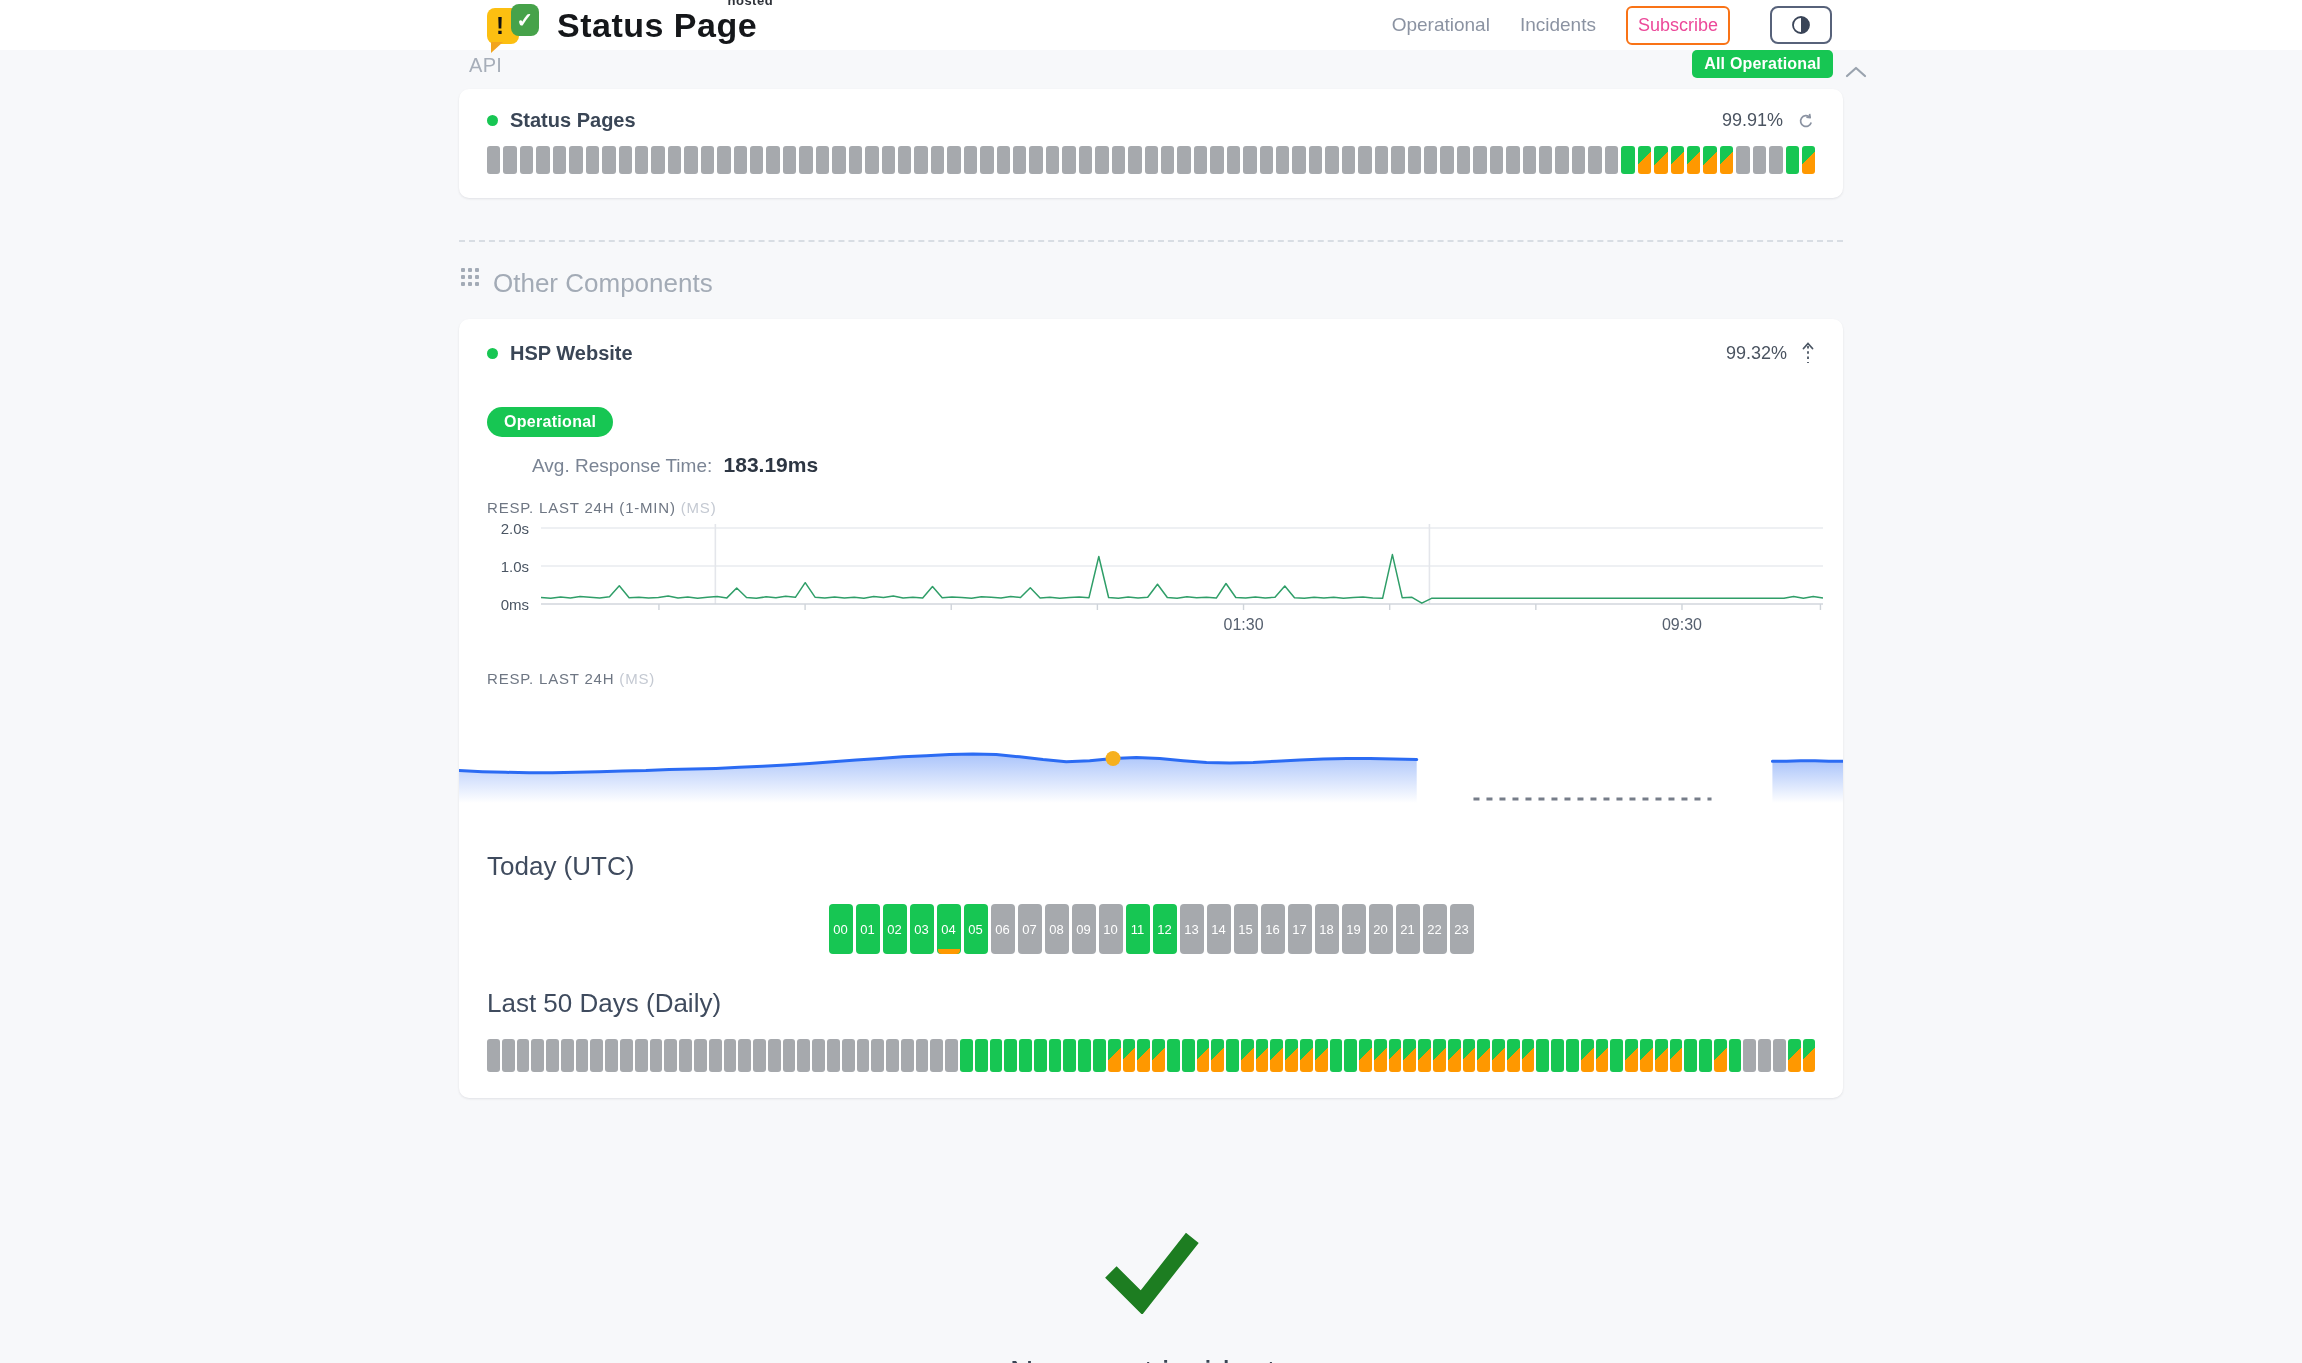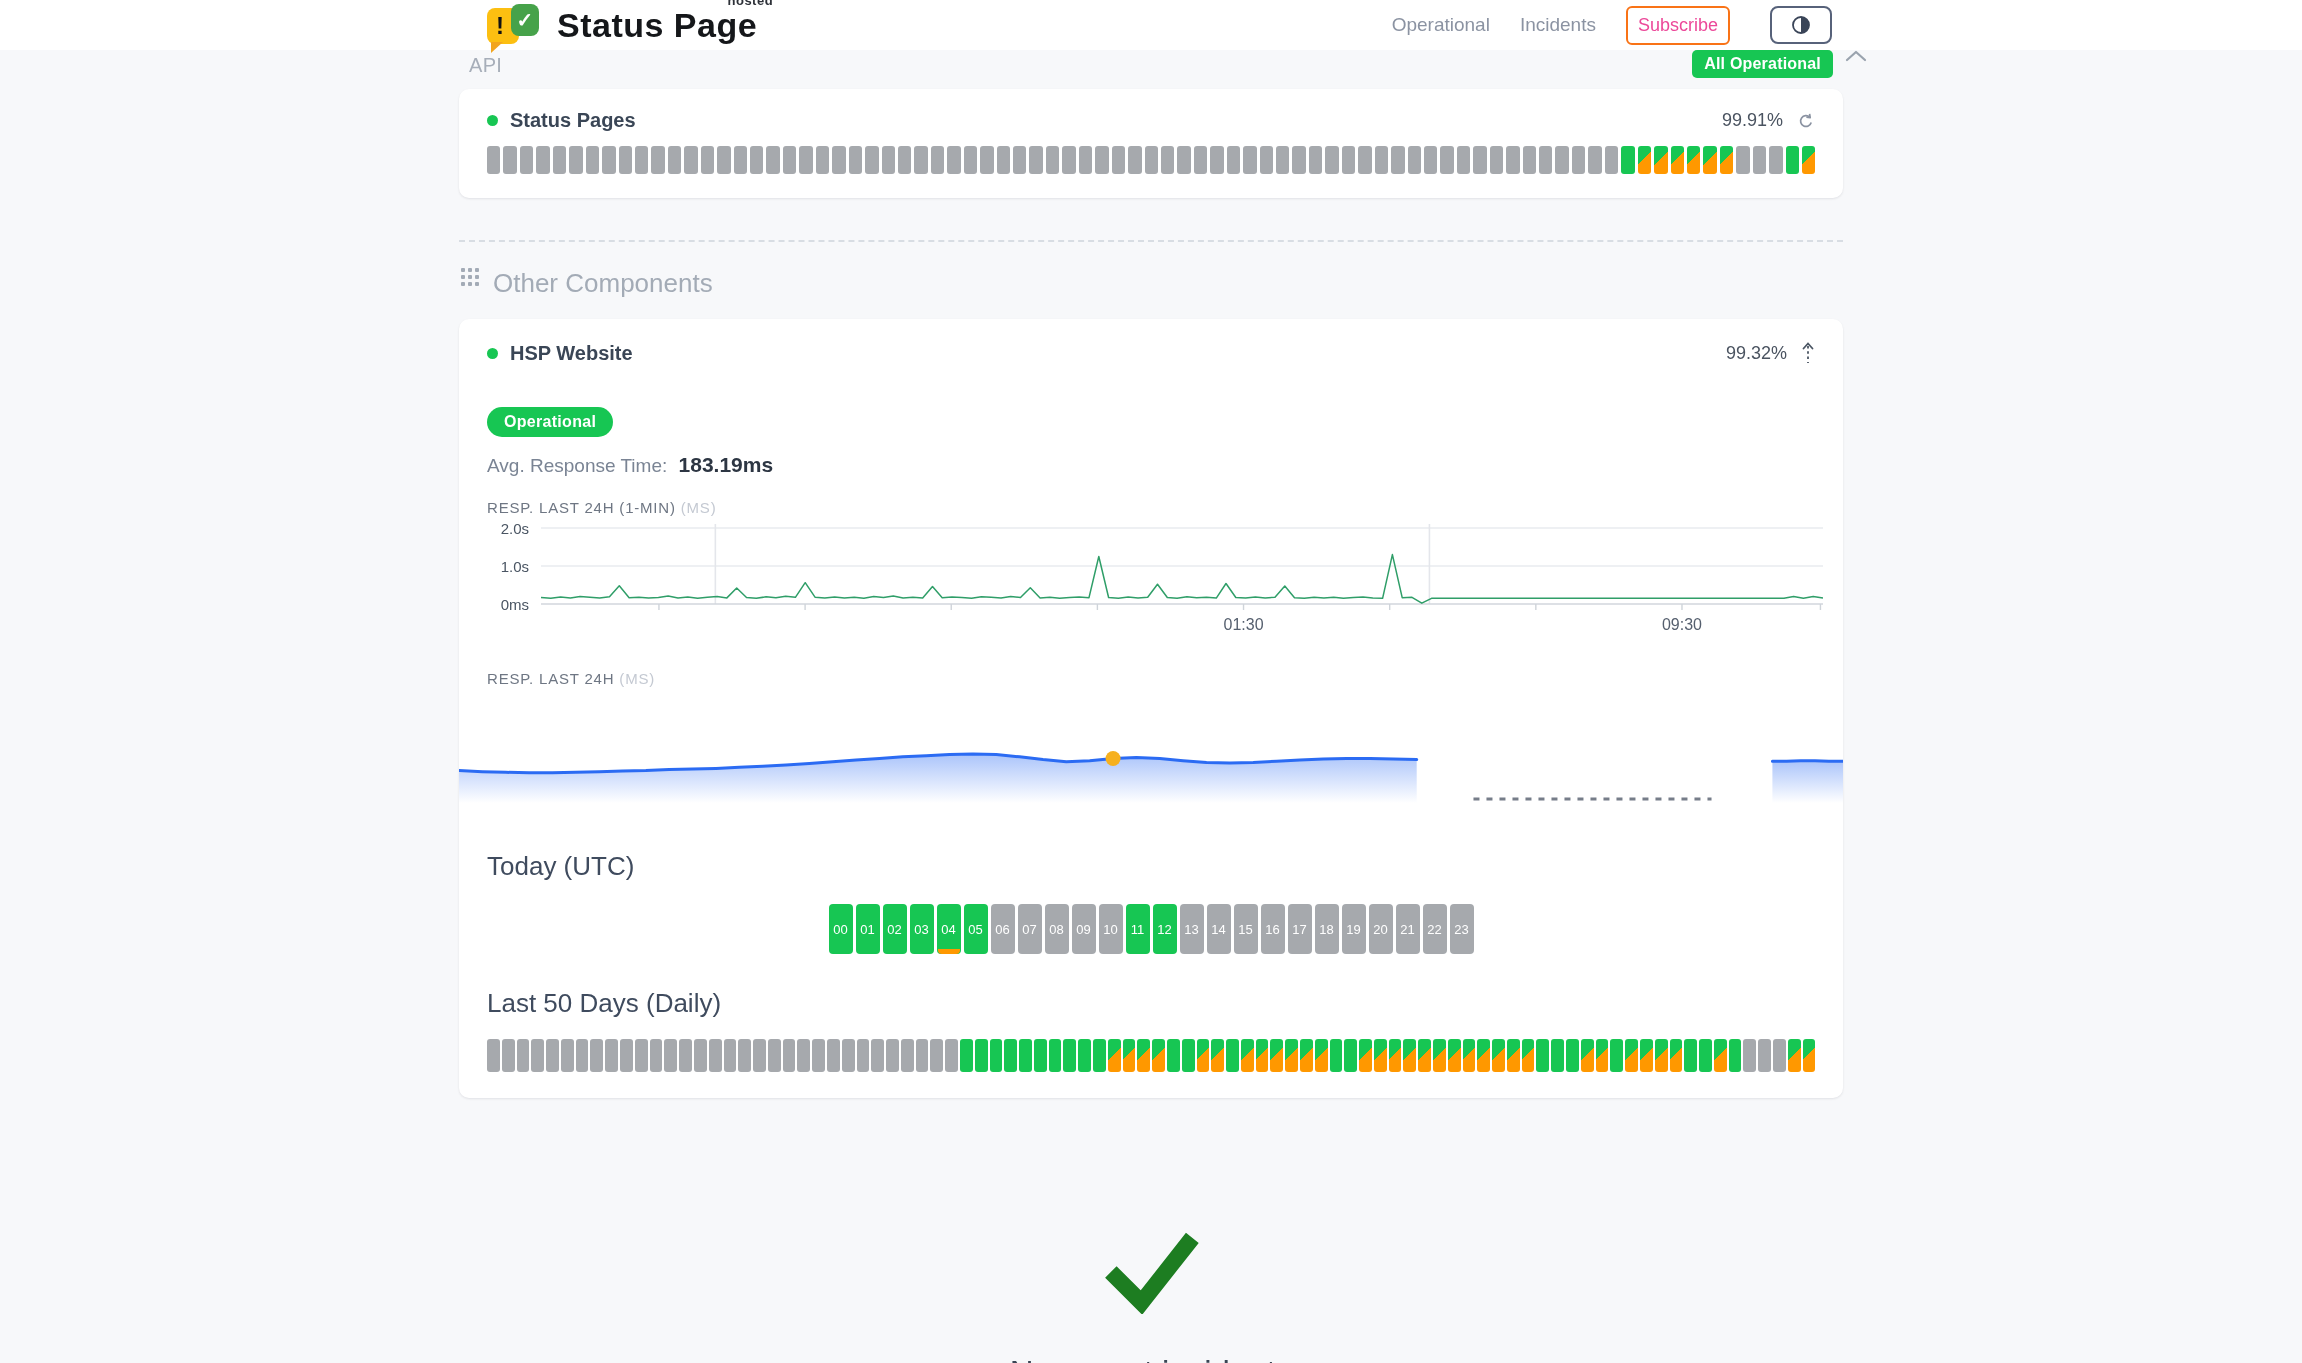--- a/index.html
+++ b/index.html
@@ -20,21 +20,21 @@
   .logo-bubble{position:absolute;left:0;top:4px;width:32px;height:36px;background:#fcbf11;border-radius:8px;display:flex;align-items:center;justify-content:flex-start;padding-left:9px;color:#101114;font-weight:bold;font-size:24px;}
   .logo-tail{position:absolute;left:4px;top:38px;width:0;height:0;border-top:11px solid #f2a51e;border-right:12px solid transparent;}
   .logo-check{position:absolute;left:24px;top:0;width:28px;height:32px;background:#46a24a;border-radius:8px;color:#fff;font-weight:bold;font-size:20px;display:flex;align-items:center;justify-content:center;}
   .logo-text{position:relative;font-size:34px;font-weight:bold;color:#15171a;letter-spacing:.5px;}
   .hosted{position:absolute;top:-13px;right:-16px;font-size:13px;font-weight:600;color:#2d3138;letter-spacing:.5px;}
   .nav{display:flex;align-items:center;gap:30px;}
   .nav-link{font-size:19px;color:var(--muted);cursor:pointer;}
   .btn-subscribe{font-size:18px;color:#ec4899;background:#fff;border:2px solid #f97316;border-radius:6px;padding:7px 10px;cursor:pointer;font-family:inherit;}
   .btn-toggle{width:62px;height:38px;border:2px solid #57627a;border-radius:8px;background:#fff;display:flex;align-items:center;justify-content:center;cursor:pointer;margin-left:10px;}
   .container{width:1384px;margin:0 auto;position:relative;}
-  .status-badge-row{position:absolute;top:-4px;right:-24px;display:flex;align-items:flex-start;gap:12px;z-index:6;}
+  .status-badge-row{position:absolute;top:-4px;right:-24px;display:flex;align-items:flex-end;gap:12px;z-index:6;}
   .badge{background:var(--green);color:#fff;font-size:16px;font-weight:600;border-radius:5px;padding:5px 12px;letter-spacing:.2px;}
   .section-title{font-size:20px;color:#a7aeb9;font-weight:500;letter-spacing:.3px;}
   .api-title{margin-top:4px;padding-left:10px;}
   .card{background:var(--card);border-radius:10px;box-shadow:0 1px 3px rgba(16,24,40,.06),0 1px 2px rgba(16,24,40,.04);}
   .card1{margin-top:12px;padding:20px 28px 24px;}
   .comp-row{display:flex;align-items:center;justify-content:space-between;}
   .comp-left{display:flex;align-items:center;gap:12px;}
   .dot{width:11px;height:11px;border-radius:50%;background:var(--green);}
   .comp-name{font-size:20px;font-weight:600;color:#3a4656;}
   .comp-right{display:flex;align-items:center;gap:14px;}
@@ -42,21 +42,21 @@
   .strip{display:flex;gap:3px;margin-top:14px;}
   .bar{flex:1;height:28px;border-radius:3px;}
   .up{background:var(--green);}
   .nodata{background:var(--grayb);}
   .partial{background:linear-gradient(135deg,var(--green) 46%,var(--orange) 46%);}
   .dash-sep{border-top:2px dashed #d8dde3;margin:42px 0 26px;}
   .other-head{display:flex;gap:14px;padding-left:2px;}
   .other-title{font-size:26px;color:#a3abb6;font-weight:500;}
   .card2{margin-top:20px;padding:22px 28px 26px;}
   .pill{display:inline-block;background:var(--green);color:#fff;font-size:16px;font-weight:bold;border-radius:15px;padding:6px 17px;margin-top:42px;letter-spacing:.3px;}
-  .avg-row{margin-top:16px;font-size:19px;color:#7a8494;}
+  .avg-row{margin-top:16px;font-size:19px;color:#7a8494;margin-left:45px;}
   .avg-val{font-size:21px;color:#2d3643;font-weight:600;margin-left:6px;}
   .chart-label{margin-top:22px;font-size:15px;color:#6e7683;letter-spacing:.8px;}
   .chart-unit{color:#c4c9d2;}
   .chart1-wrap{margin-top:8px;}
   .chart2-wrap{margin:26px -28px 0;}
   .sub-head{font-size:26px;color:#3f4b5e;font-weight:500;margin-top:34px;}
   .hours{display:flex;gap:3px;margin-top:22px;justify-content:center;}
   .hour{width:24px;height:50px;border-radius:4px;position:relative;display:flex;align-items:center;justify-content:center;font-size:13px;color:#fff;cursor:pointer;}
   .hour .marker{position:absolute;left:1px;right:1px;bottom:0;height:5px;background:var(--orange);border-radius:0 0 4px 4px;}
   .days{display:flex;gap:2px;margin-top:20px;}

